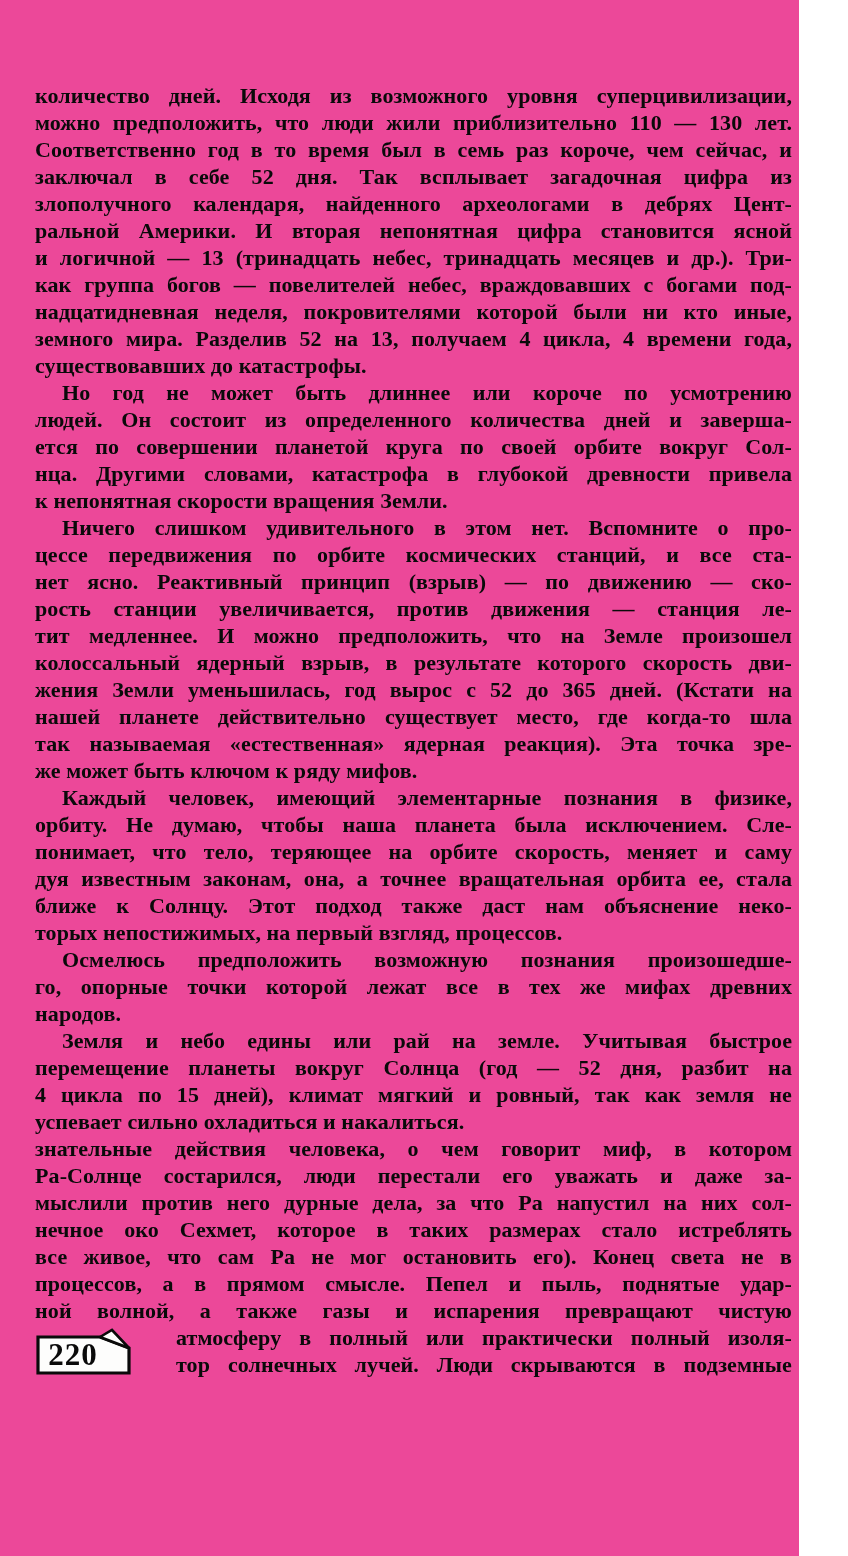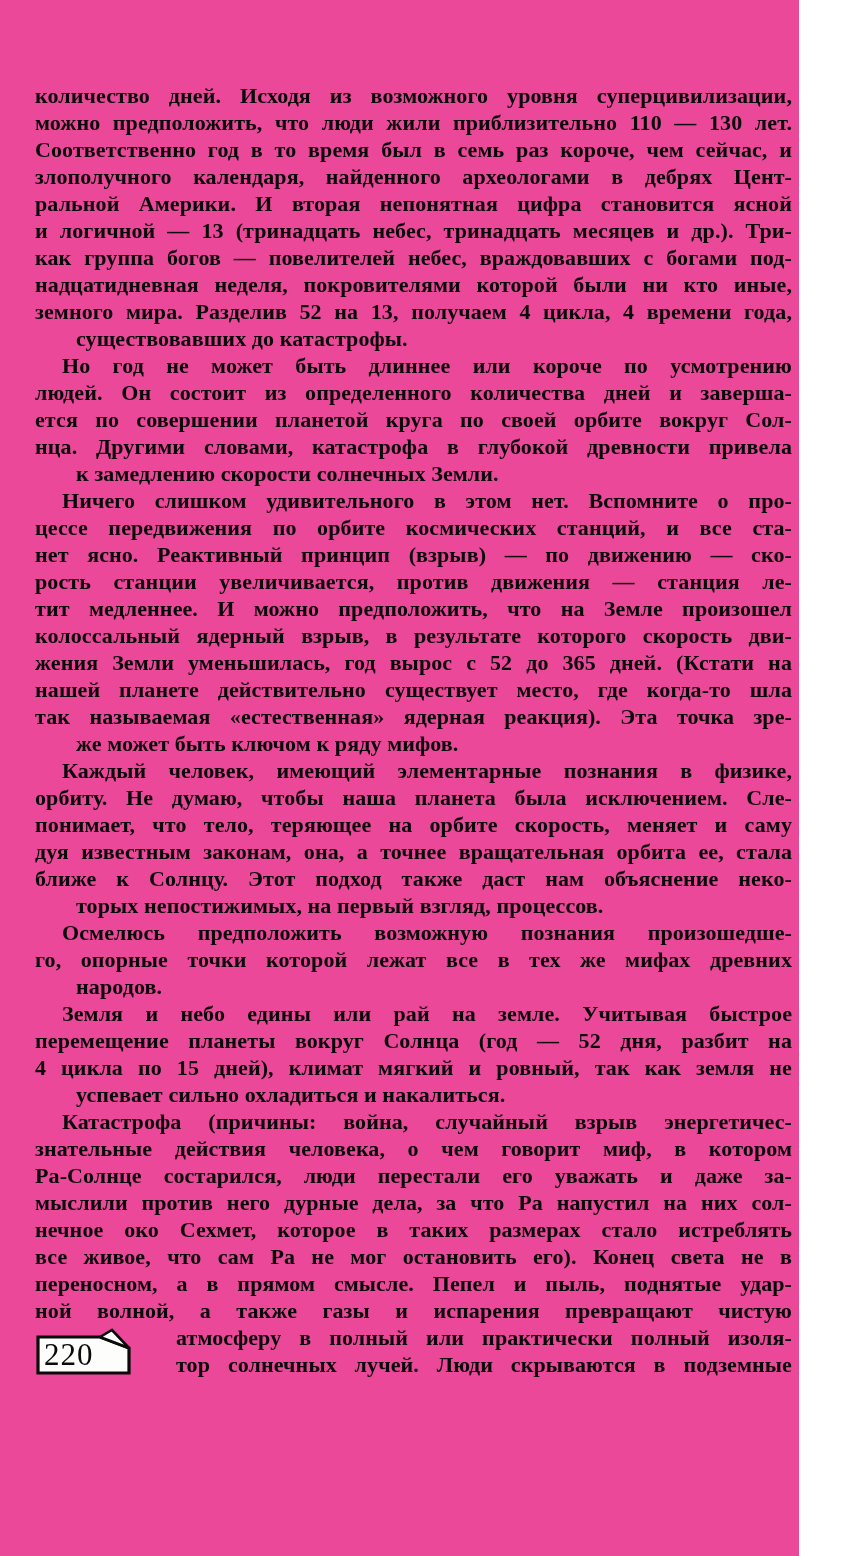--- a/index.html
+++ b/index.html
@@ -22,68 +22,70 @@
     font-size: 22px;
     font-weight: 700;
     line-height: 27px;
     letter-spacing: 0.1px;
   }
   .line {
     text-align: justify;
     text-align-last: justify;
     white-space: normal;
   }
-  .line.endpara { text-align-last: left; margin-left: 41px; }
+  .line.endpara { text-align-last: left; }
   .line.indent { text-indent: 27px; }
   .footer-row {
     display: flex;
     align-items: flex-start;
     margin-top: 0px;
   }
   .badge {
     position: relative;
     flex: 0 0 97px;
     width: 97px; height: 50px;
     margin-right: 44px;
     margin-top: 2px;
   }
   .badge svg { display: block; width: 97px; height: 50px; }
   .badge .num {
     position: absolute;
     left: 9px; top: 13px;
     width: 58px;
+    text-align: center;
     font-size: 31px;
-    font-weight: 400;
+    font-weight: 700;
     letter-spacing: 1px;
     line-height: 1;
     color: #0a0a0a;
   }
   .footer-lines { flex: 1 1 auto; }
 </style>
 </head>
 <body>
 
 <div class="page">
   <div class="text-block">
     <div id="paragraphs-host">
         <div class="line">количество дней. Исходя из возможного уровня суперцивилизации,</div>
         <div class="line">можно предположить, что люди жили приблизительно 110 — 130 лет.</div>
         <div class="line">Соответственно год в то время был в семь раз короче, чем сейчас, и</div>
+        <div class="line">заключал в себе 52 дня. Так всплывает загадочная цифра из</div>
         <div class="line">злополучного календаря, найденного археологами в дебрях Цент-</div>
         <div class="line">ральной Америки. И вторая непонятная цифра становится ясной</div>
         <div class="line">и логичной — 13 (тринадцать небес, тринадцать месяцев и др.). Три-</div>
         <div class="line">как группа богов — повелителей небес, враждовавших с богами под-</div>
         <div class="line">надцатидневная неделя, покровителями которой были ни кто иные,</div>
         <div class="line">земного мира. Разделив 52 на 13, получаем 4 цикла, 4 времени года,</div>
         <div class="line endpara">существовавших до катастрофы.</div>
         <div class="line indent">Но год не может быть длиннее или короче по усмотрению</div>
         <div class="line">людей. Он состоит из определенного количества дней и заверша-</div>
         <div class="line">ется по совершении планетой круга по своей орбите вокруг Сол-</div>
         <div class="line">нца. Другими словами, катастрофа в глубокой древности привела</div>
-        <div class="line endpara">к замедлению скорости солнечных Земли.</div>
+        <div class="line endpara">к непонятная скорости вращения Земли.</div>
         <div class="line indent">Ничего слишком удивительного в этом нет. Вспомните о про-</div>
         <div class="line">цессе передвижения по орбите космических станций, и все ста-</div>
         <div class="line">нет ясно. Реактивный принцип (взрыв) — по движению — ско-</div>
         <div class="line">рость станции увеличивается, против движения — станция ле-</div>
         <div class="line">тит медленнее. И можно предположить, что на Земле произошел</div>
         <div class="line">колоссальный ядерный взрыв, в результате которого скорость дви-</div>
         <div class="line">жения Земли уменьшилась, год вырос с 52 до 365 дней. (Кстати на</div>
         <div class="line">нашей планете действительно существует место, где когда-то шла</div>
         <div class="line">так называемая «естественная» ядерная реакция). Эта точка зре-</div>
         <div class="line endpara">же может быть ключом к ряду мифов.</div>
@@ -93,27 +95,26 @@
         <div class="line">дуя известным законам, она, а точнее вращательная орбита ее, стала</div>
         <div class="line">ближе к Солнцу. Этот подход также даст нам объяснение неко-</div>
         <div class="line endpara">торых непостижимых, на первый взгляд, процессов.</div>
         <div class="line indent">Осмелюсь предположить возможную познания произошедше-</div>
         <div class="line">го, опорные точки которой лежат все в тех же мифах древних</div>
         <div class="line endpara">народов.</div>
         <div class="line indent">Земля и небо едины или рай на земле. Учитывая быстрое</div>
         <div class="line">перемещение планеты вокруг Солнца (год — 52 дня, разбит на</div>
         <div class="line">4 цикла по 15 дней), климат мягкий и ровный, так как земля не</div>
         <div class="line endpara">успевает сильно охладиться и накалиться.</div>
-        <div class="line indent">Катастрофа (причины: война, случайный взрыв энергетичес-</div>
         <div class="line">знательные действия человека, о чем говорит миф, в котором</div>
         <div class="line">Ра-Солнце состарился, люди перестали его уважать и даже за-</div>
         <div class="line">мыслили против него дурные дела, за что Ра напустил на них сол-</div>
         <div class="line">нечное око Сехмет, которое в таких размерах стало истреблять</div>
         <div class="line">все живое, что сам Ра не мог остановить его). Конец света не в</div>
-        <div class="line">переносном, а в прямом смысле. Пепел и пыль, поднятые удар-</div>
+        <div class="line">процессов, а в прямом смысле. Пепел и пыль, поднятые удар-</div>
         <div class="line">ной волной, а также газы и испарения превращают чистую</div>
       </div>
     <div class="footer-row">
       <div class="badge">
         <svg viewBox="0 0 97 50">
           <path d="M3,11 H65 L94,22 V47 H3 Z" fill="#fdfdfc" stroke="#0a0a0a" stroke-width="3.2" stroke-linejoin="miter"></path>
           <path d="M65,11 L77,4 L94,22 Z" fill="#fdfdfc" stroke="#0a0a0a" stroke-width="2.6" stroke-linejoin="miter"></path>
         </svg>
         <span class="num">220</span>
       </div>

